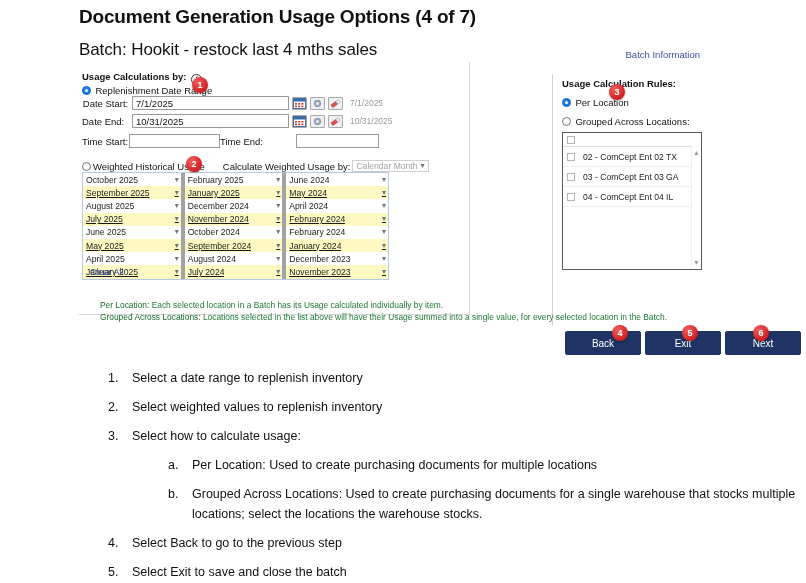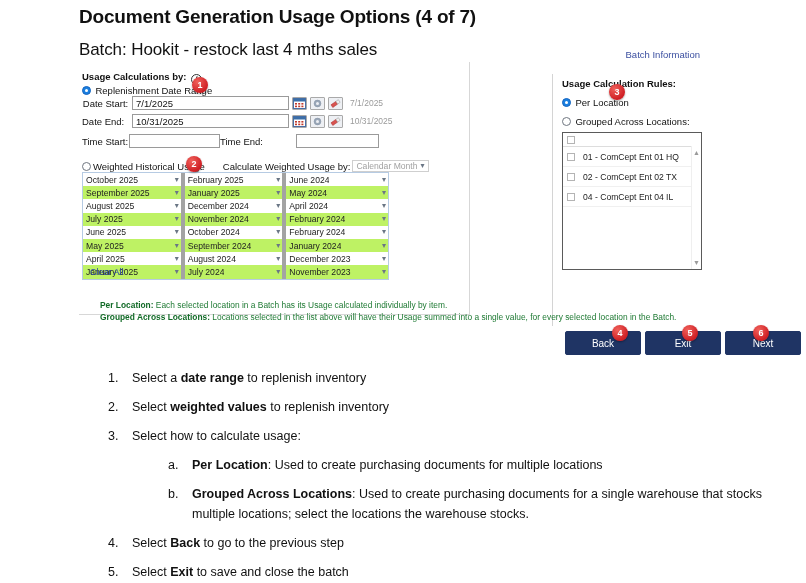--- a/index.html
+++ b/index.html
@@ -84,21 +84,21 @@
   
   .ic{width:15px;height:13px;display:inline-block;vertical-align:middle;
      border:1px solid #a9a9a9;background:#eef0f4;box-sizing:border-box;
      position:relative;border-radius:1px;}
   .ic svg{display:block;}
 
   
   .dd-grid{position:absolute;left:3px;top:110px;width:307px;
            border:1px solid #b6cbe3;box-sizing:border-box;}
   .dd-row{display:flex;height:13.2px;}
-  .dd-row.alt{background:#bef264;}
+  .dd-row.alt{background:#fef9c3;text-decoration:underline;}
   .dd-cell{
     width:102.3px;box-sizing:border-box;
     border-right:4px solid #a3a3a3;
     display:flex;align-items:center;justify-content:space-between;
     padding:0 2px 0 3px;font-size:8.6px;color:#222;
   }
   .dd-cell:last-child{border-right:none;}
   .dd-cell .cv{overflow:hidden;white-space:nowrap;}
   .chev{color:#6a7685;font-size:8px;line-height:8px;}
   .sel-mini{
@@ -125,21 +125,21 @@
     background:#fff;border-left:1px solid #efefef;
   }
   .sb-up,.sb-dn{position:absolute;left:0;width:9px;height:9px;
     color:#9a9a9a;font-size:7px;text-align:center;line-height:9px;}
   .sb-up{top:2px;}
   .sb-dn{bottom:2px;}
 
   
   .legend{position:absolute;left:1px;top:238px;width:704px;font-size:8.4px;line-height:11.5px;}
   .legend .g{color:#1f7a34;}
-  .legend .gb{color:#136b28;font-weight:700;padding-left:20px;}
+  .legend .gb{color:#136b28;font-weight:400;padding-left:20px;}
   .legend-row{white-space:nowrap;}
 
   
   .btnrow{position:absolute;left:486px;top:269px;display:flex;gap:4px;}
   .navbtn{
     width:74px;height:22px;background:#1f3464;color:#fff;
     font-size:10px;display:flex;align-items:center;justify-content:center;
     border:1px solid #1f3464;border-radius:2px;
   }
 
@@ -152,21 +152,21 @@
     box-shadow:0 1px 2px rgba(0,0,0,.35);
   }
 
   
   .steps{position:absolute;left:108px;top:368px;width:690px;
          font-size:12.5px;color:#111;line-height:20px;}
   .step{display:flex;margin-bottom:9px;}
   .step .num{width:24px;flex:none;}
   .step .txt{flex:1;}
   .sub{margin-left:60px;}
-  b{font-weight:700;margin-top:24px;}
+  b{font-weight:400;margin-top:24px;}
 </style>
 </head>
 <body>
 
 <div class="page">
 
   <div class="h1">Document Generation Usage Options (4 of 7)</div>
   <div class="h2">Batch: Hookit - restock last 4 mths sales</div>
   <a class="batch-info-link">Batch Information</a>
 
@@ -404,25 +404,25 @@
         <span class="lbl">Grouped Across Locations:</span>
       </div>
 
       <div class="listbox">
         <div class="lb-head">
           <span class="cbx" style="margin-left:4px;"></span>
         </div>
         <div id="loclist">
             <div class="lb-row">
               <span class="cbx"></span>
-              <span>01 - ComCept Ent 01 HQ</span>
+              <span>02 - ComCept Ent 02 TX</span>
             </div>
             <div class="lb-row">
               <span class="cbx"></span>
-              <span>02 - ComCept Ent 02 TX</span>
+              <span>03 - ComCept Ent 03 GA</span>
             </div>
             <div class="lb-row">
               <span class="cbx"></span>
               <span>04 - ComCept Ent 04 IL</span>
             </div>
           </div>
         <div class="lb-scroll">
           <div class="sb-up">▲</div>
           <div class="sb-dn">▼</div>
         </div>

